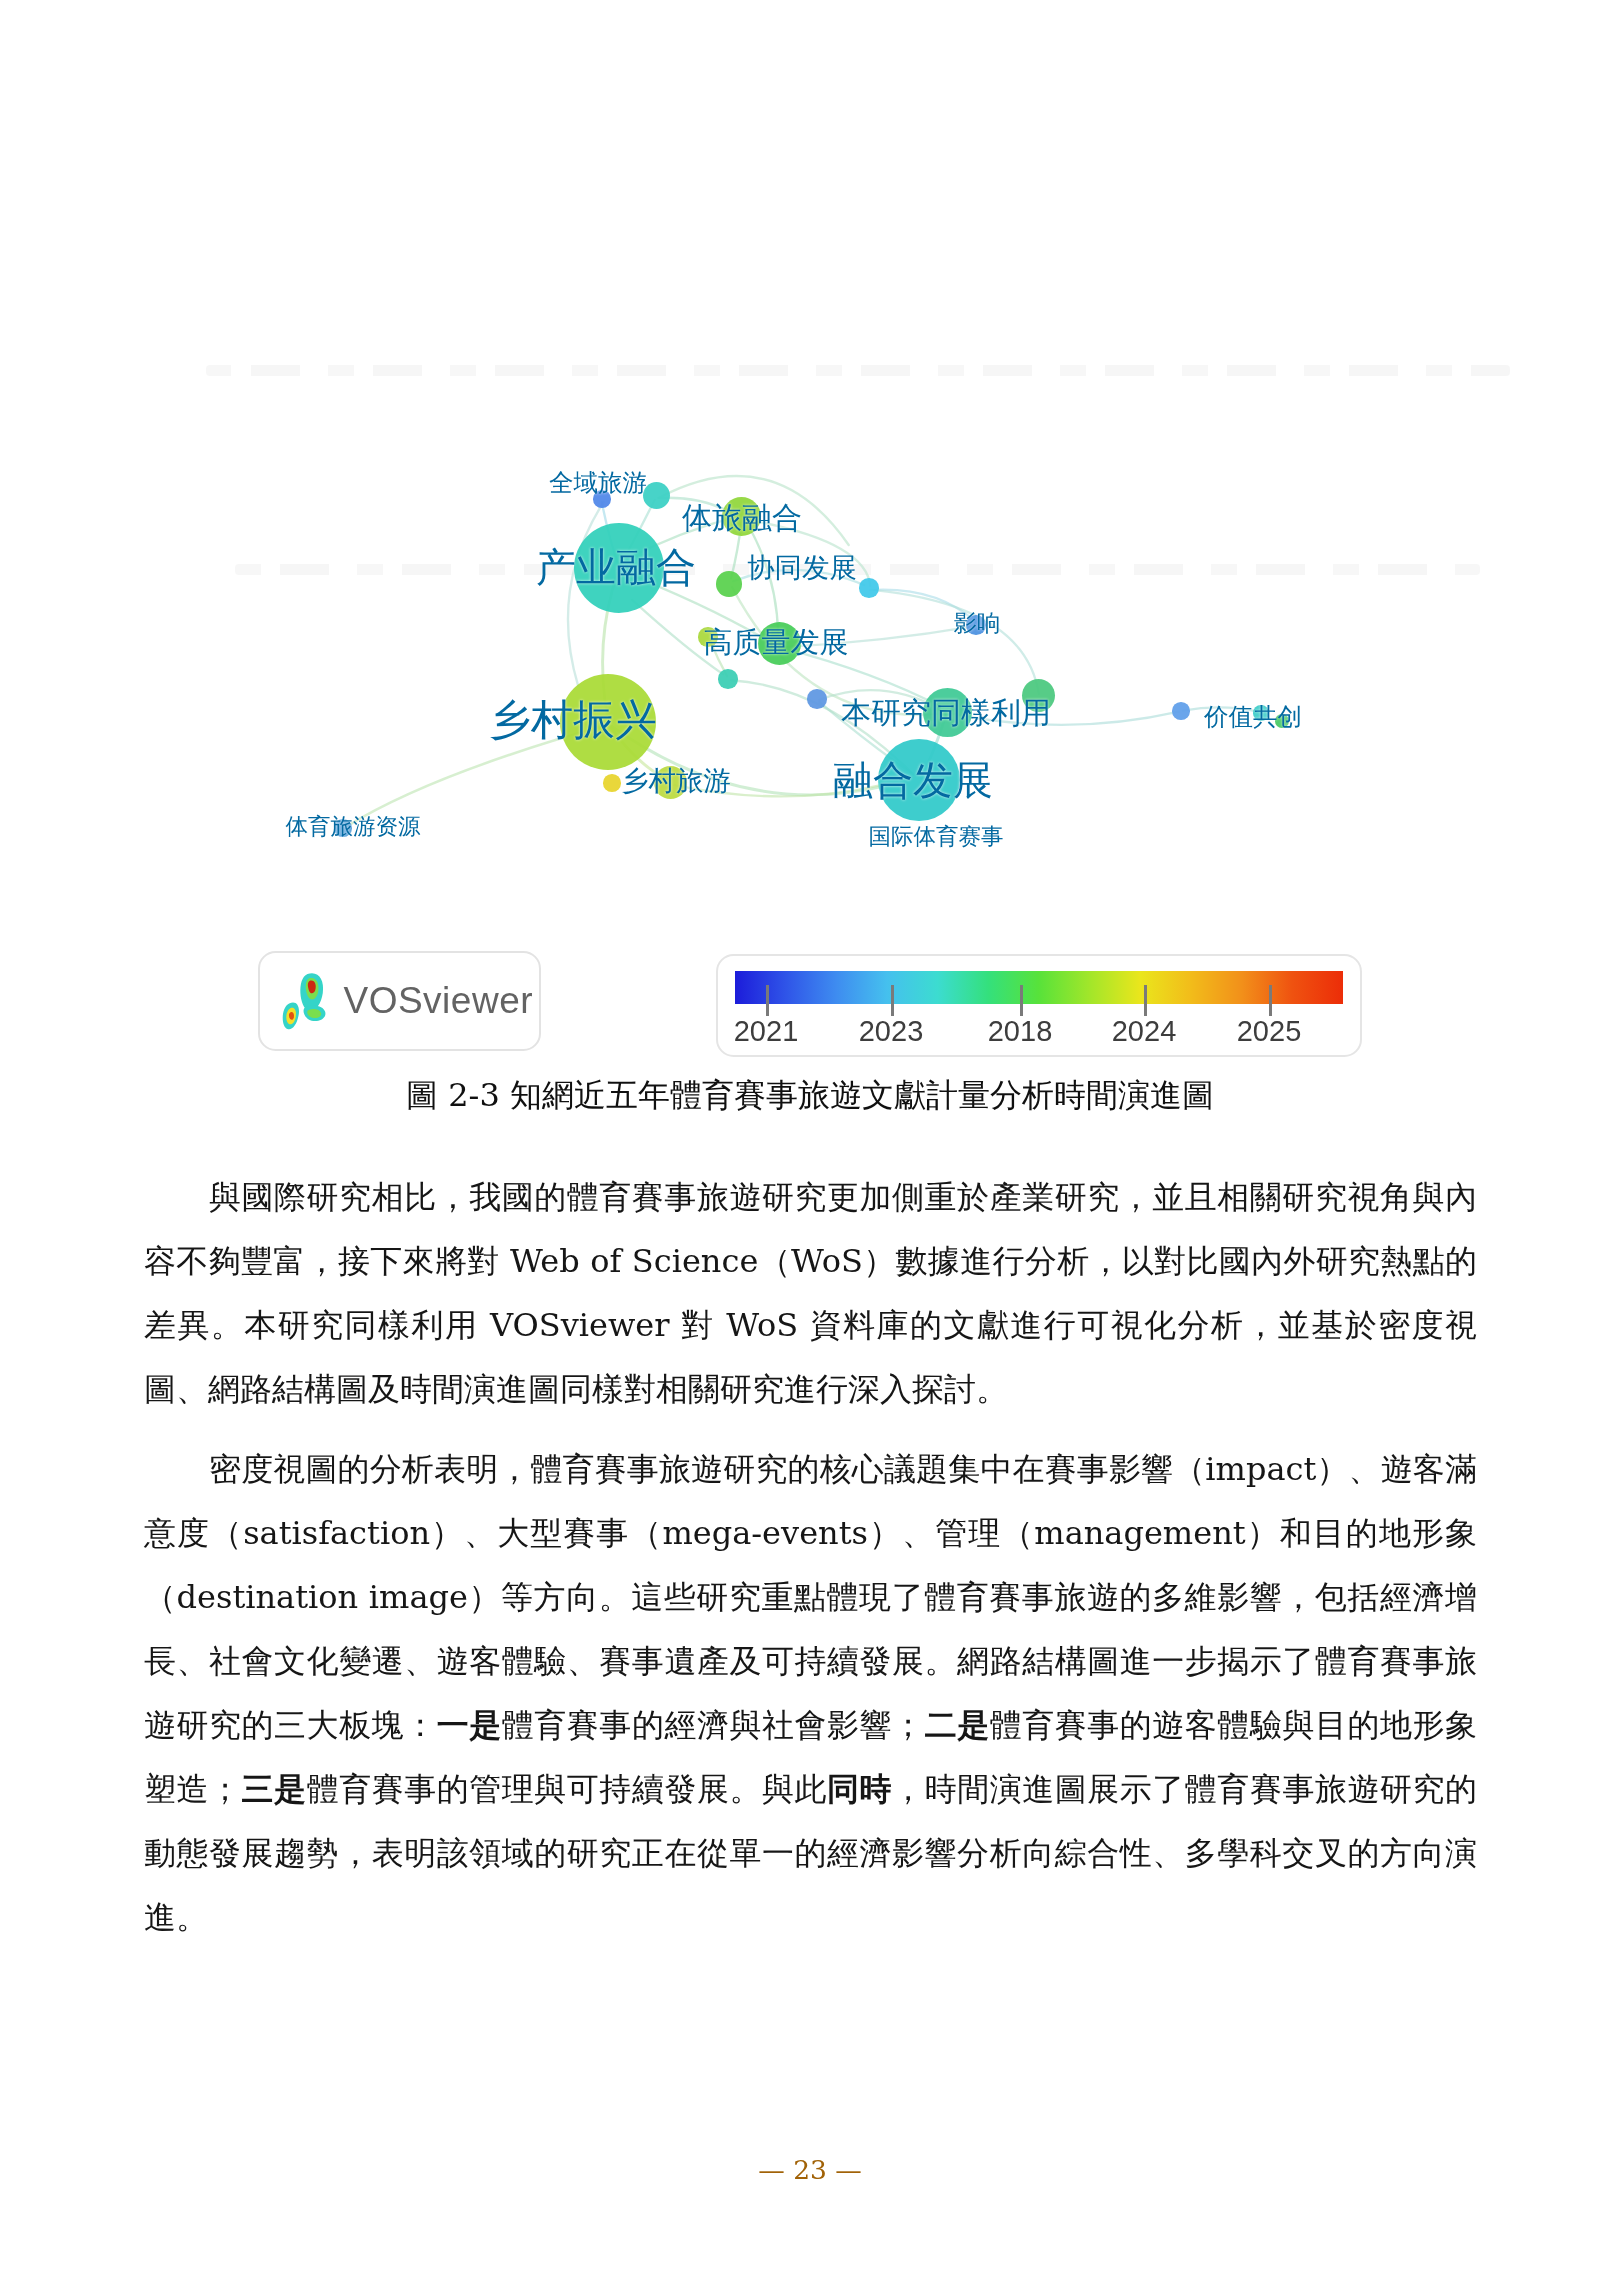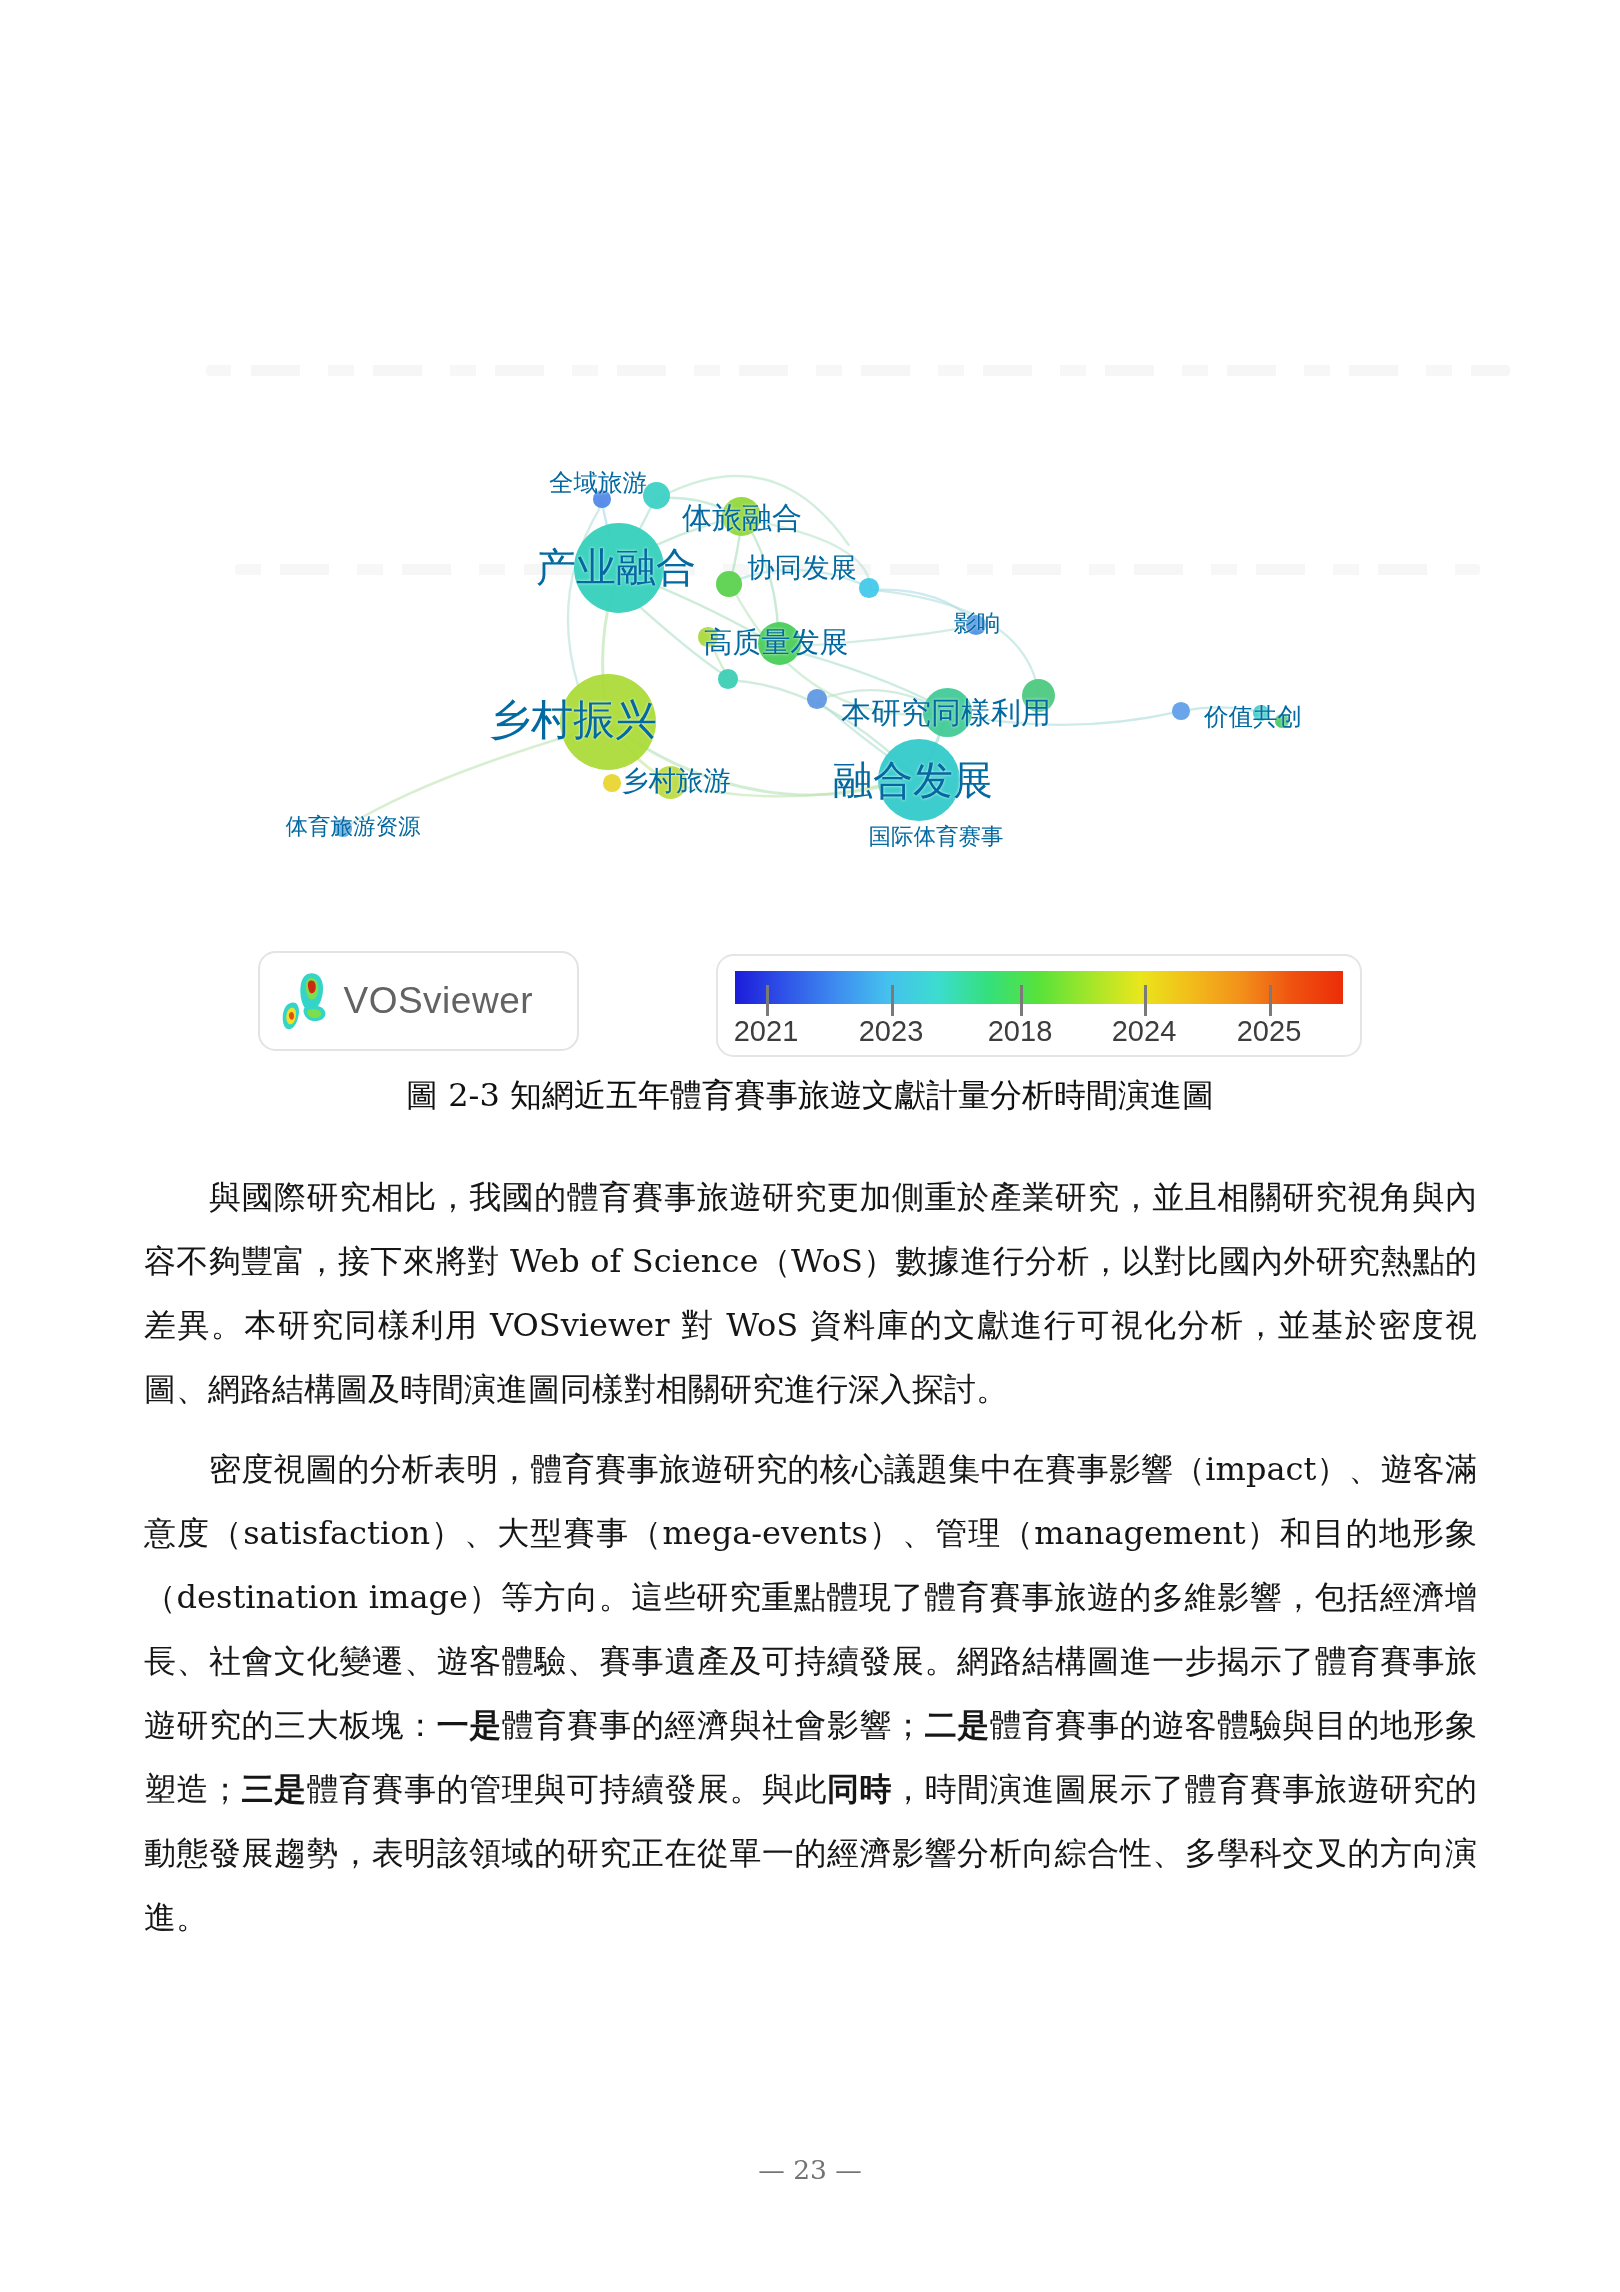--- a/index.html
+++ b/index.html
@@ -7,36 +7,36 @@
         font-family:"DejaVu Serif", serif;}
   
   .figure{position:absolute;left:0;top:0;width:1620px;height:941px;}
   #edges-svg{position:absolute;left:0;top:0;pointer-events:none;}
   .node{position:absolute;border-radius:50%;opacity:.93;}
   .nlabel{position:absolute;transform:translate(-50%,-50%);color:#0369a1;white-space:nowrap;
           font-family:"DejaVu Serif", serif;text-shadow:0 0 2.9px rgba(255,255,255,.85);}
   .wm{position:absolute;height:10.8px;opacity:.5;border-radius:3.9px;
       background:repeating-linear-gradient(90deg,#efefef 0 25.5px,transparent 25.5px 45px,#ededed 45px 94px,transparent 94px 122px);}
   
-  .vos-card{position:absolute;left:258px;top:951px;width:321px;height:100px;border:2px solid #e3e3e3;
+  .vos-card{position:absolute;left:258px;top:951px;width:283px;height:100px;border:2px solid #e3e3e3;
             border-radius:17.6px;box-sizing:border-box;display:flex;align-items:center;gap:9.8px;padding-left:14.7px;background:#fff;}
   .vos-word{font-family:"Liberation Sans", sans-serif;font-size:37px;color:#636363;letter-spacing:0.5px;}
   
   .legend-card{position:absolute;left:716px;top:954px;width:646px;height:103px;border:2px solid #e5e5e5;
                border-radius:17.6px;box-sizing:border-box;background:#fff;}
   .gbar{position:absolute;left:16.7px;top:14.7px;width:608px;height:33px;}
   .tick{position:absolute;width:2.9px;height:31px;background:#7a7a7a;top:29px;}
   .ylabel{position:absolute;top:59px;transform:translateX(-50%);font-family:"Liberation Sans", sans-serif;
           font-size:29px;color:#3d3d3d;}
   
   .caption{position:absolute;left:0;top:1074px;width:1620px;text-align:center;font-size:32px;color:#101010;}
   .bodytext{position:absolute;left:128px;top:1149px;width:1365px;}
   .bodytext p{margin:16px;font-size:32px;line-height:64px;text-align:justify;text-indent:65px;color:#161616;}
   .b{font-weight:bold;}
-  .pagenum{position:absolute;left:0;top:2154px;width:1620px;text-align:center;font-size:26.5px;color:#737373;}
+  .pagenum{position:absolute;left:0;top:2154px;width:1620px;text-align:center;font-size:26.5px;color:#a16207;}
 </style>
 </head>
 <body>
 
 <div class="page">
 
   <div class="figure">
     <div class="wm" style="left:206px;top:365px;width:1304px;"></div>
     <div class="wm" style="left:235px;top:564px;width:1245px;"></div>
 

